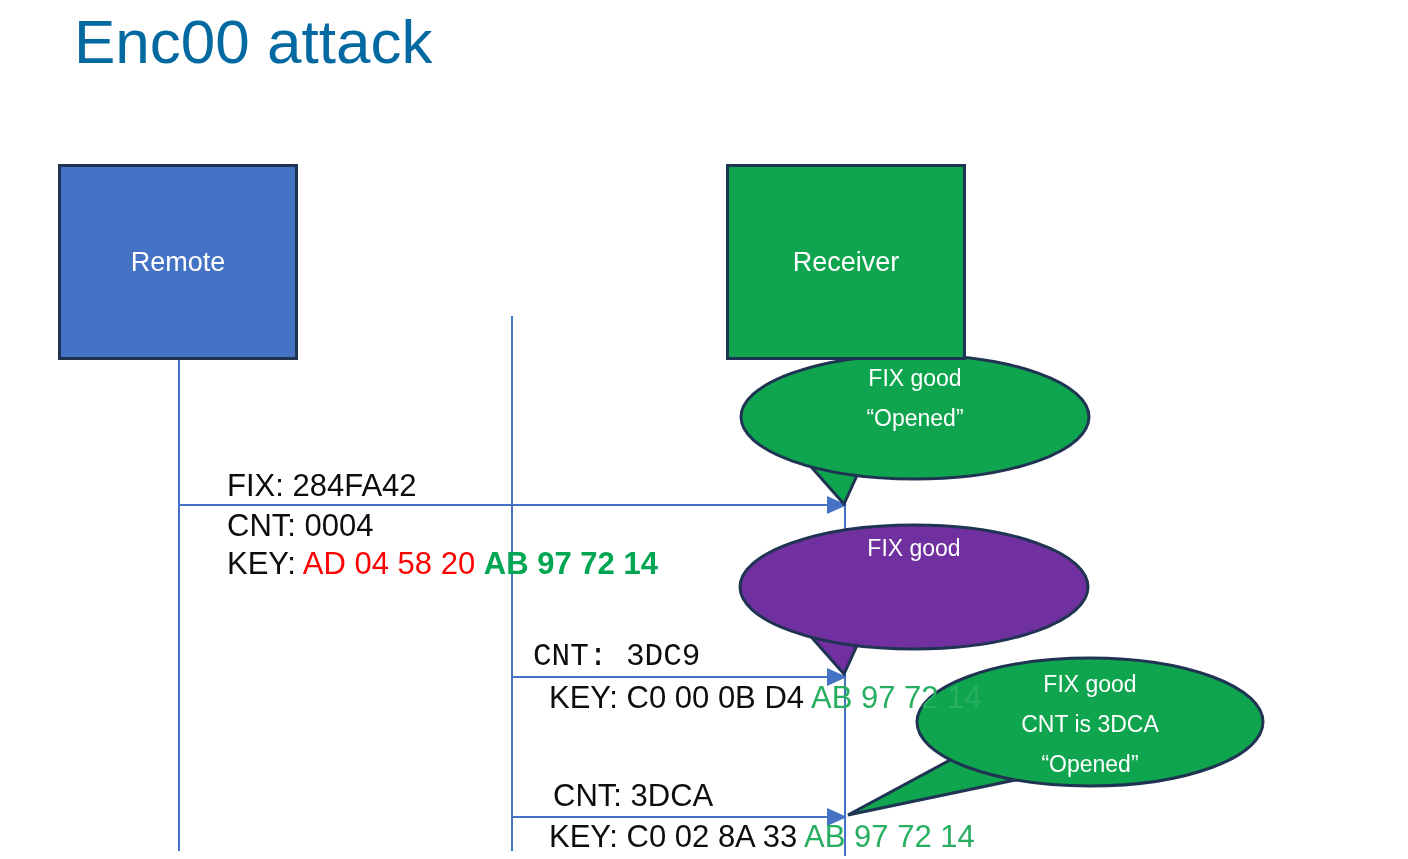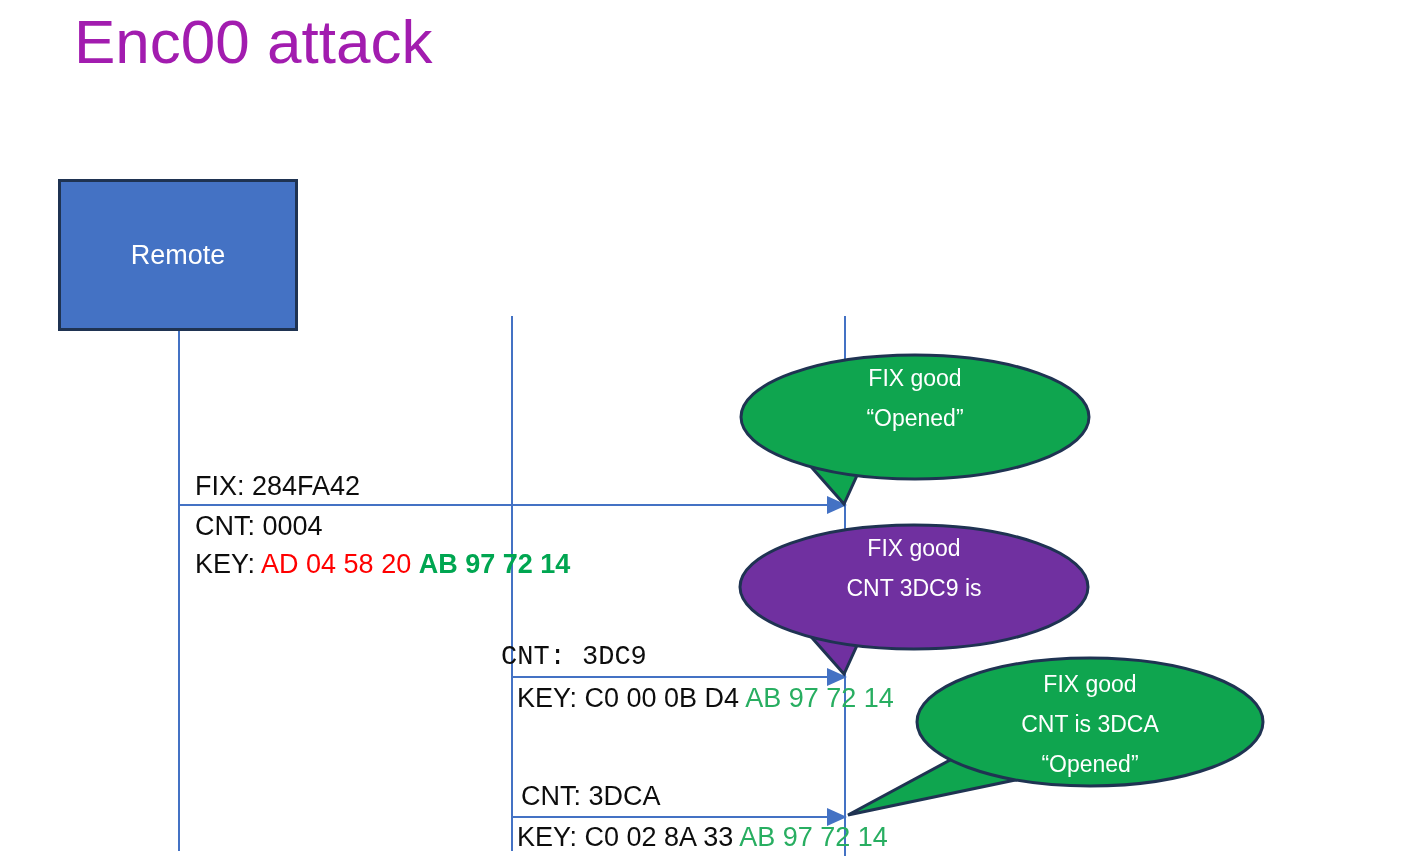--- a/index.html
+++ b/index.html
@@ -2,36 +2,37 @@
 <html><head>
 <meta charset="utf-8">
 <style>
   html,body{margin:0;padding:0;background:#fff;}
   .slide{
     position:relative; width:1408px; height:859px; background:#ffffff;
     font-family:"Liberation Sans", sans-serif; overflow:hidden;
   }
   .title{
     position:absolute; left:74px; top:6px;
-    font-size:62px; font-weight:300; color:#a21caf; letter-spacing:0px;
+    font-size:62px; font-weight:300; color:#0369a1; letter-spacing:0px;
     white-space:nowrap;
   }
   .svg-layer{ position:absolute; left:0; top:0; }
   .actor{
-    position:absolute; top:164px; width:240px; height:152px;
+    position:absolute; top:164px; width:240px; height:196px;
     border:3px solid #1F3352; box-sizing:border-box;
     display:flex; align-items:center; justify-content:center;
-    color:#ffffff; font-size:27px; white-space:nowrap;margin-top:15px;
+    color:#ffffff; font-size:27px; white-space:nowrap;
   }
   .actor-remote{ left:58px;  background:#4472C4; }
   .actor-flipper{ left:392px; background:#ED7D31; }
   .actor-receiver{ left:726px; background:#0FA54F; }
   .msg{
-    position:absolute; color:#0D0D0D; font-size:27px; white-space:nowrap;
+    position:absolute; color:#0D0D0D; font-size:31px; white-space:nowrap;
     line-height:30px;
+    margin-left:32px;
   }
   .key-red{ color:#FF0000; }
   .key-green-bold{ color:#00A651; font-weight:bold; }
   .key-green{ color:#28AE61; }
   .callout-text{
     position:absolute; width:352px; text-align:center; color:#ffffff;
     font-size:23px; line-height:40px; white-space:nowrap;
   }
   .ct-1{ left:739px; top:358px; }
   .ct-2{ left:738px; top:528px; }
@@ -88,38 +89,40 @@
 
     <g>
       <polygon points="965,752 848,815 1015,780" fill="#0FA54F" stroke="#1F3352" stroke-width="3"></polygon>
       <ellipse cx="1090" cy="722" rx="173" ry="64" fill="#0FA54F" stroke="#1F3352" stroke-width="3"></ellipse>
     </g>
   </svg>
 
   <div class="actor actor-remote">
     <span>Remote</span>
   </div>
+  <div class="actor actor-receiver">
+    <span>Receiver</span>
+  </div>
 
   <div class="msg m1-fix">FIX: 284FA42</div>
   <div class="msg m1-cnt">CNT: 0004</div>
   <div class="msg m1-key"><span>KEY: </span><span class="key-red">AD 04 58 20 </span><span class="key-green-bold">AB 97 72 14</span></div>
 
   <div class="msg m2-cnt">CNT: 3DC9</div>
   <div class="msg m2-key"><span>KEY: </span><span>C0 00 0B D4 </span><span class="key-green">AB 97 72 14</span></div>
 
   <div class="msg m3-cnt">CNT: 3DCA</div>
   <div class="msg m3-key"><span>KEY: </span><span>C0 02 8A 33 </span><span class="key-green">AB 97 72 14</span></div>
 
   <div class="callout-text ct-1">
     <div>FIX good</div>
     <div>“Opened”</div>
   </div>
   <div class="callout-text ct-2">
     <div>FIX good</div>
-    <div>CNT 3DC9 is</div>
   </div>
   <div class="callout-text ct-3">
     <div>FIX good</div>
     <div>CNT is 3DCA</div>
     <div>“Opened”</div>
   </div>
 
 </div>
 
 </body></html>

